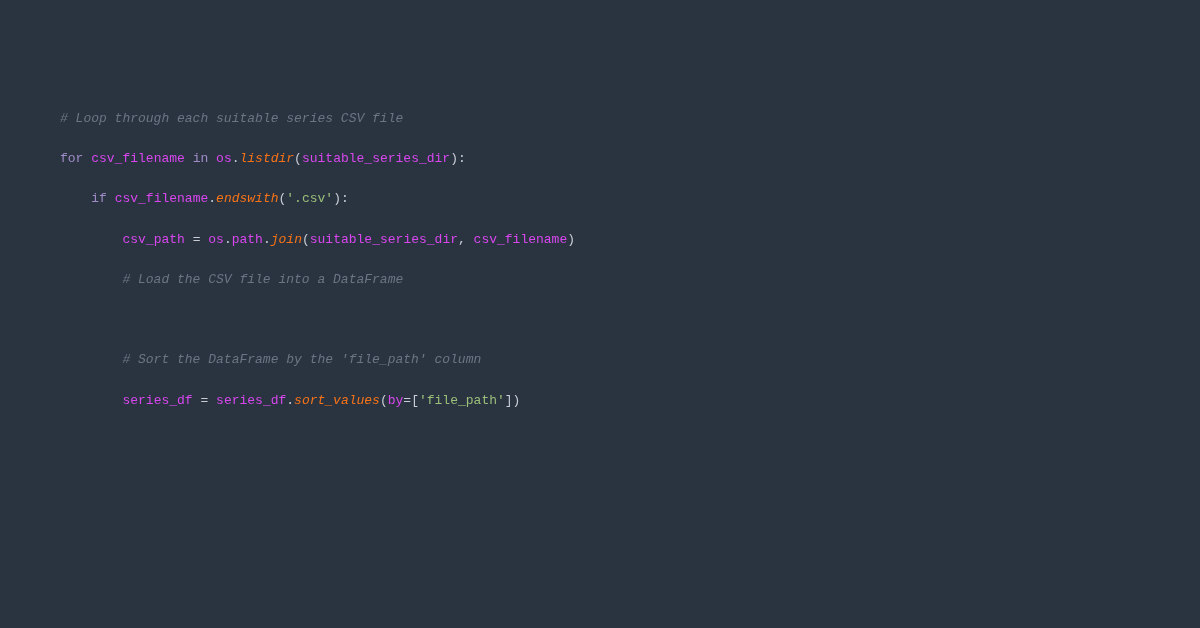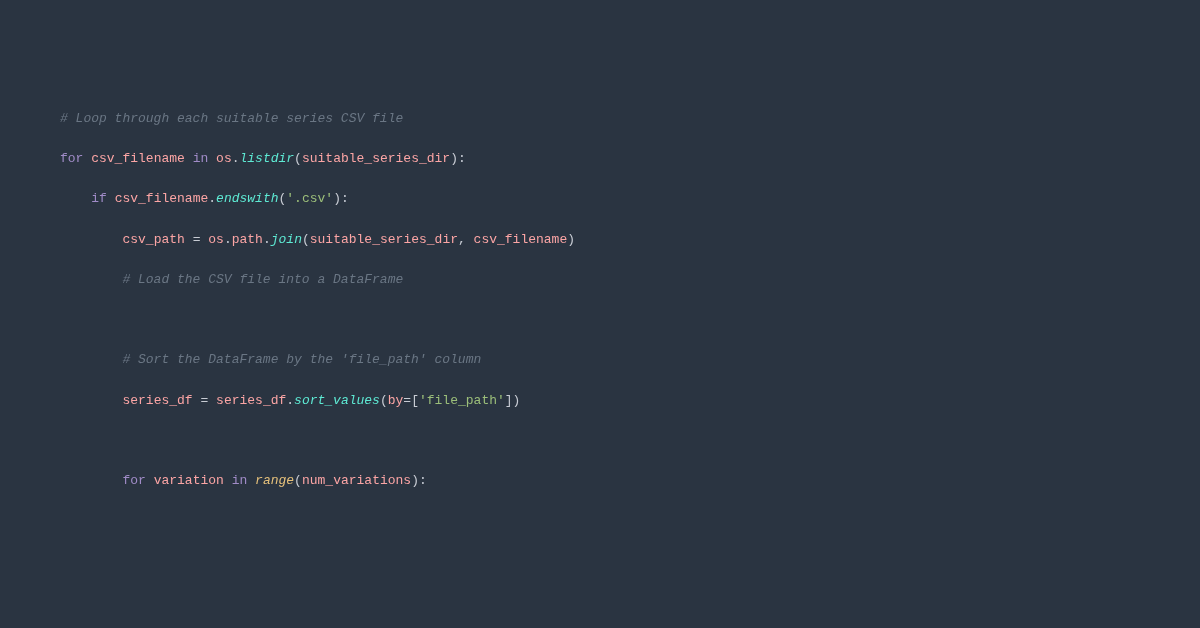--- a/index.html
+++ b/index.html
@@ -11,42 +11,41 @@
     color: #aeb8c4;
     padding: 8px 0 8px 20px;
     width: 1200px;
     height: 628px;
     overflow: hidden;
     white-space: pre;
   }
   .line { display: block; margin-left: 40px; }
   .cm { color: #6a7684; font-style: italic; }      
   .kw { color: #a18cc8; }                            
-  .fn { color: #5eead4; font-style: italic; }        
+  .fn { color: #f97316; font-style: italic; }        
   .st { color: #9cbf7a; }                            
-  .id { color: #fca5a5; }                            
+  .id { color: #d946ef; }                            
   .op { color: #c8ccd4; }                            
   .bi { color: #e5c07b; font-style: italic; }                           
 </style>
 </head>
 <body>
 
 
 
 <div>
 <span class="line"><span class="cm"># Loop through each suitable series CSV file</span></span>
 <span class="line"><span class="kw">for</span> <span class="id">csv_filename</span> <span class="kw">in</span> <span class="id">os</span><span class="op">.</span><span class="fn">listdir</span><span class="op">(</span><span class="id">suitable_series_dir</span><span class="op">):</span></span>
 <span class="line">    <span class="kw">if</span> <span class="id">csv_filename</span><span class="op">.</span><span class="fn">endswith</span><span class="op">(</span><span class="st">'.csv'</span><span class="op">):</span></span>
 <span class="line">        <span class="id">csv_path</span> <span class="op">=</span> <span class="id">os</span><span class="op">.</span><span class="id">path</span><span class="op">.</span><span class="fn">join</span><span class="op">(</span><span class="id">suitable_series_dir</span><span class="op">, </span><span class="id">csv_filename</span><span class="op">)</span></span>
 <span class="line"><span class="cm">        # Load the CSV file into a DataFrame</span></span>
 <span class="line"> </span>
 <span class="line"><span class="cm">        # Sort the DataFrame by the 'file_path' column</span></span>
 <span class="line">        <span class="id">series_df</span> <span class="op">=</span> <span class="id">series_df</span><span class="op">.</span><span class="fn">sort_values</span><span class="op">(</span><span class="id">by</span><span class="op">=[</span><span class="st">'file_path'</span><span class="op">])</span></span>
 <span class="line"> </span>
-<span class="line">        <span class="kw">for</span> <span class="id">variation</span> <span class="kw">in</span> <span class="bi">range</span><span class="op">(</span><span class="id">num_variations</span><span class="op">):</span></span>
 
 
 
 
 
 
 
 
 
 

